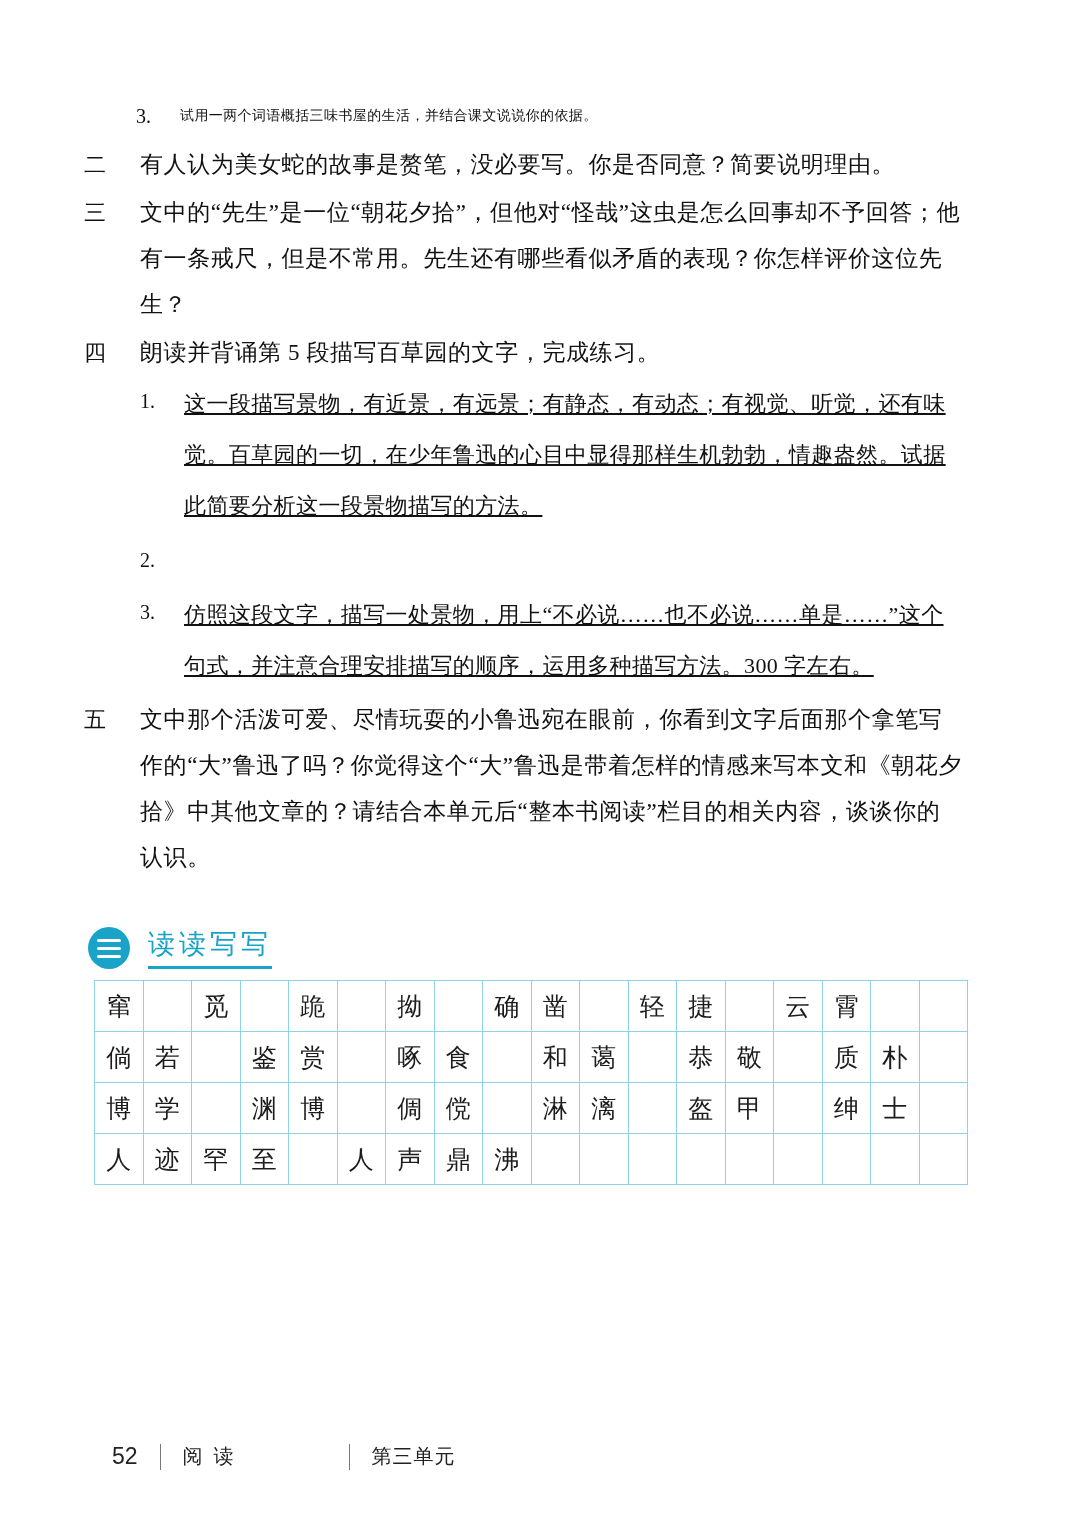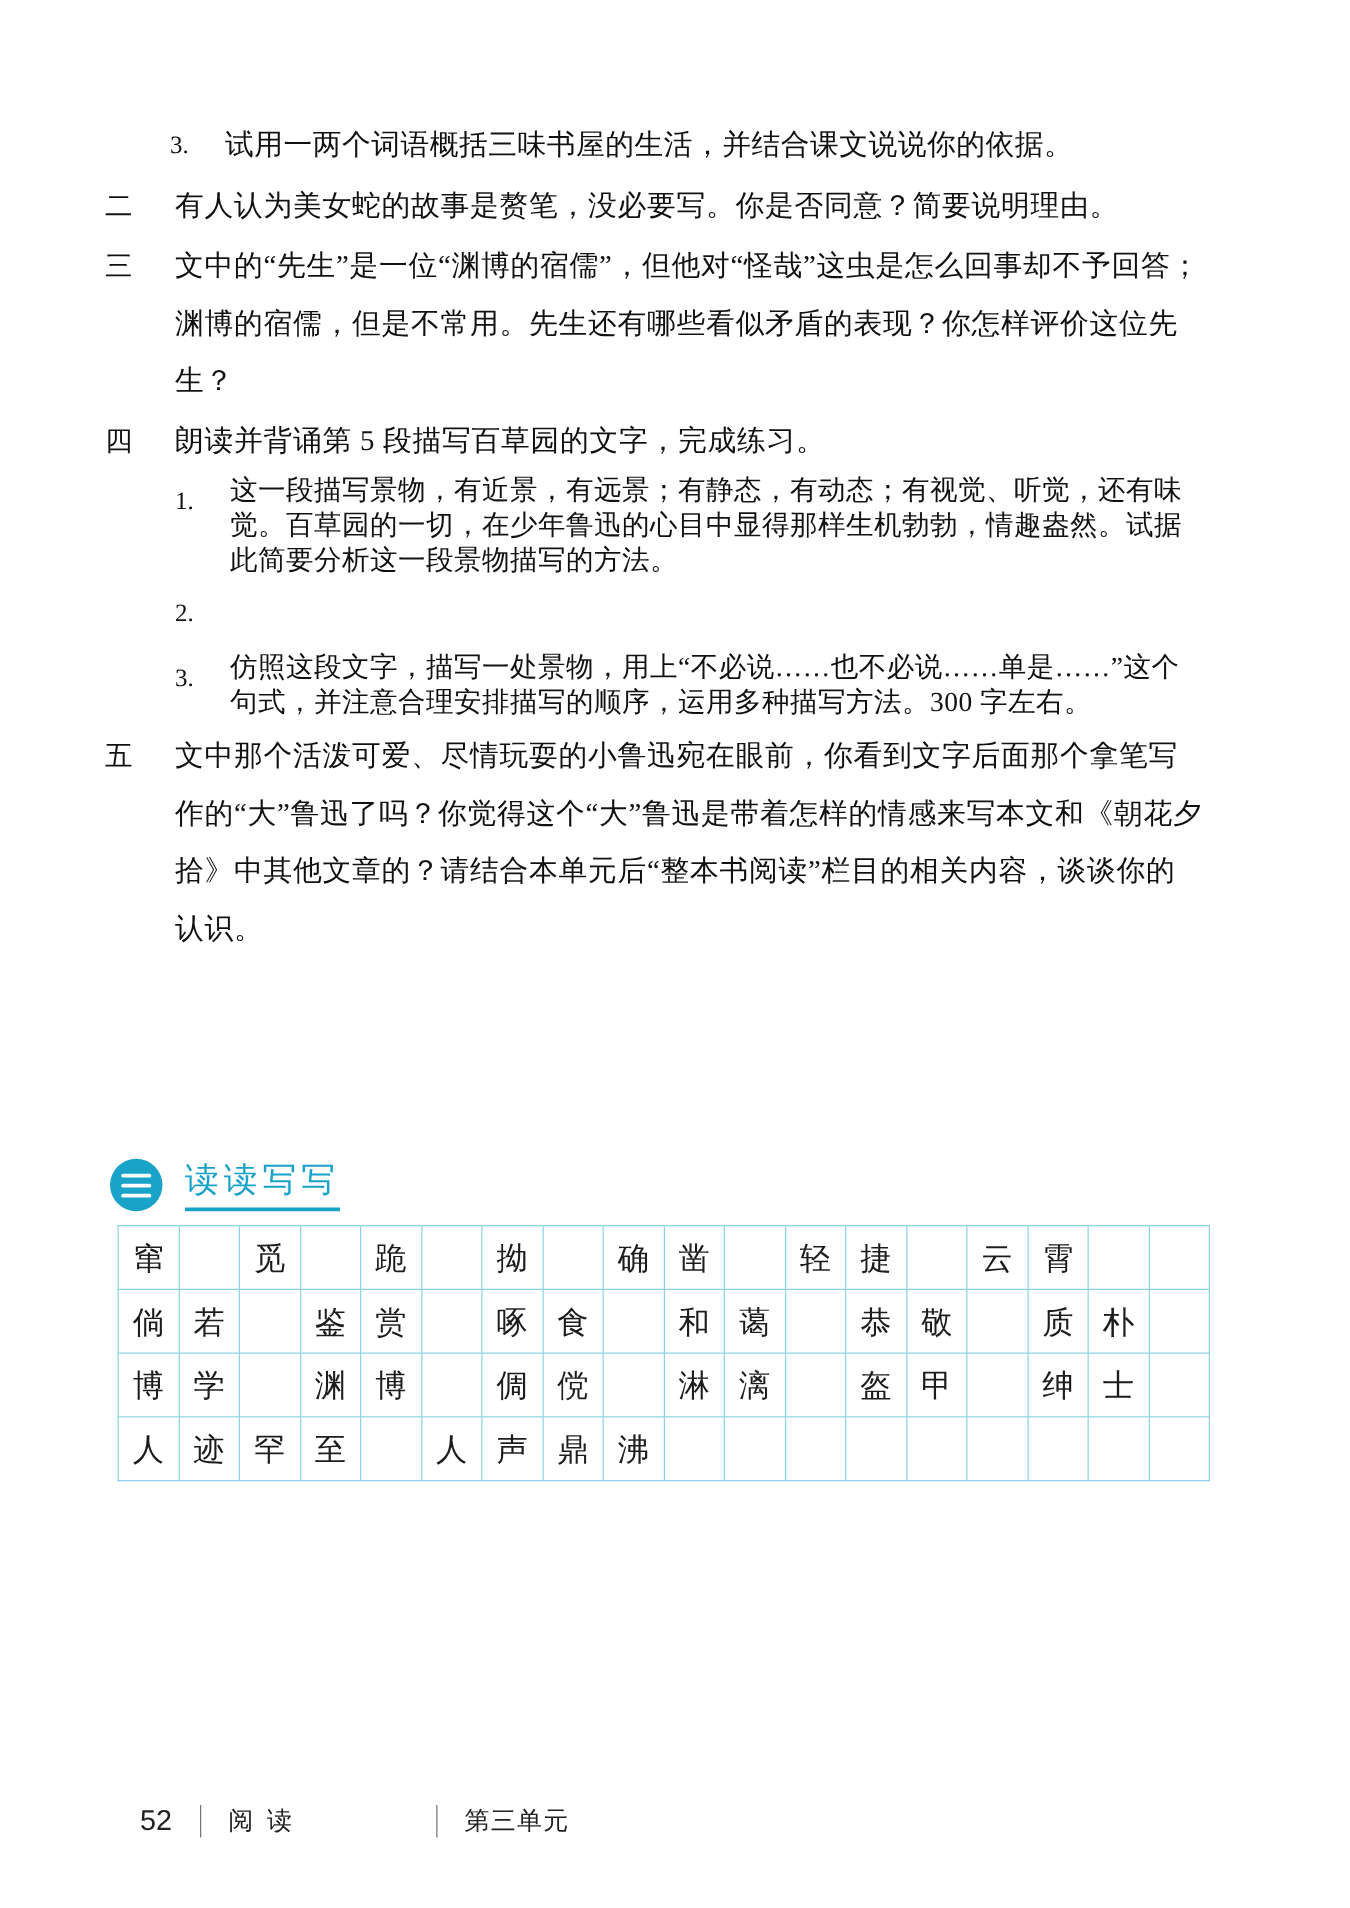--- a/index.html
+++ b/index.html
@@ -40,21 +40,21 @@
     width: 44px;
     flex: 0 0 44px;
     text-align: left;
     font-size: 20px;
     line-height: 40px;
     padding-left: 52px;
     box-sizing: content-box;
   }
   .sub-item .body {
     flex: 1;
-    font-size: 23px;
+    font-size: 14px;
     line-height: 40px;
     letter-spacing: 0.4px;
   }
 
   .main-item {
     display: flex;
     align-items: flex-start;
     margin-bottom: 2px;
   }
   .main-item .marker {
@@ -74,21 +74,22 @@
   .nested {
     margin-top: 2px;
   }
   .nested .sub-item .marker {
     padding-left: 56px;
     line-height: 46px;
     font-size: 20px;
   }
   .nested .sub-item .body {
     font-size: 22px;
-    line-height: 28px;
+    line-height: 51px;
+    text-decoration: underline;
   }
 
   
   .section-head {
     position: absolute;
     left: 88px;
     top: 926px;
     display: flex;
     align-items: center;
   }
@@ -194,21 +195,21 @@
       <div class="body">试用一两个词语概括三味书屋的生活，并结合课文说说你的依据。</div>
     </div>
 
     <div class="main-item">
       <div class="marker">二</div>
       <div class="body">有人认为美女蛇的故事是赘笔，没必要写。你是否同意？简要说明理由。</div>
     </div>
 
     <div class="main-item">
       <div class="marker">三</div>
-      <div class="body">文中的“先生”是一位“渊博的宿儒”，但他对“怪哉”这虫是怎么回事却不予回答；渊博的宿儒，但是不常用。先生还有哪些看似矛盾的表现？你怎样评价这位先生？</div>
+      <div class="body">文中的“先生”是一位“朝花夕拾”，但他对“怪哉”这虫是怎么回事却不予回答；他有一条戒尺，但是不常用。先生还有哪些看似矛盾的表现？你怎样评价这位先生？</div>
     </div>
 
     <div class="main-item">
       <div class="marker">四</div>
       <div class="body">朗读并背诵第 5 段描写百草园的文字，完成练习。</div>
     </div>
 
     <div class="nested">
       <div class="sub-item">
         <div class="marker">1.</div>

